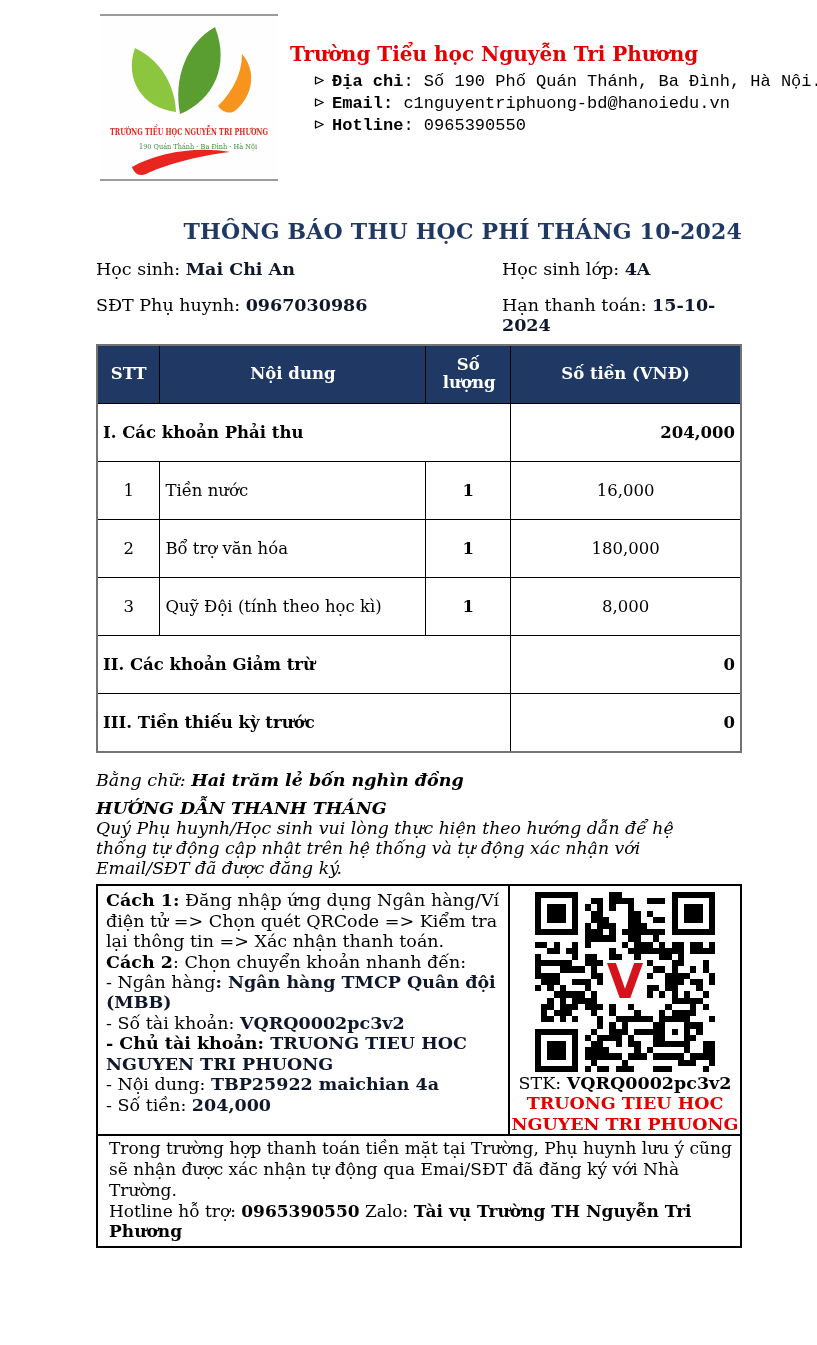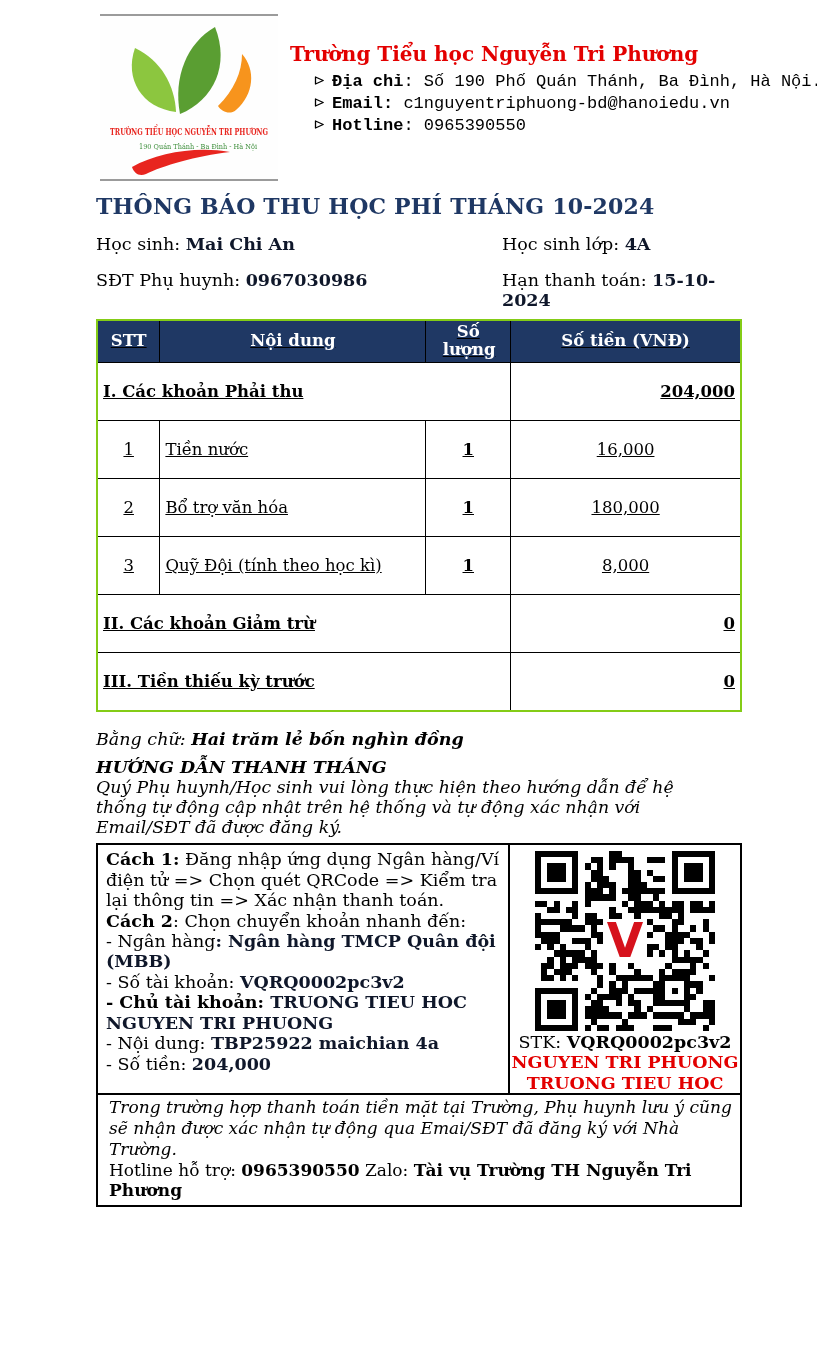--- a/index.html
+++ b/index.html
@@ -20,36 +20,36 @@
   }
   .head-right { margin-left:12px; padding-top:28px; }
   .school-title { font-size:20px; font-weight:bold; color:#e30000; margin-bottom:5px; }
   .bullets { margin-left:24px; font-size:17px; line-height:1.3; }
   .bullet { white-space:nowrap;font-family:Liberation Mono, monospace; }
   .bullet-icon svg { width:11px; height:11px; margin-right:7px; display:inline-block; }
   .b-label { font-weight:bold; }
 
   
   .doc-title {
-    margin-top:12px; width:646px; text-align:left;
+    margin-top:37px; width:646px; text-align:right;
     font-size:22px; font-weight:bold; color:#1f3864; letter-spacing:.2px;
   }
 
   
   .info-grid {
     margin-top:15px; width:646px; display:grid;
     grid-template-columns:406px 240px; row-gap:16px; font-size:17.5px;
   }
   .red-b { color:#0f172a; font-weight:bold; }
 
   
-  table.fee { margin-top:9px; width:646px; border-collapse:collapse; border:2px solid #84cc16; font-size:16.5px;text-decoration:underline; }
+  table.fee { margin-top:9px; width:646px; border-collapse:collapse; border:2px solid #737373; font-size:16.5px; }
   table.fee th, table.fee td { border:1px solid #000; padding:19px 5px; }
   table.fee th { background:#1f3864; color:#fff; font-weight:bold; text-align:center; padding:2px 2px; line-height:1.12; }
-  .qty-head { max-width:3.1em; margin:0 auto; }
+  .qty-head { max-width:3.1em; margin:8px auto; }
   .c { text-align:center; }
   .r { text-align:right; }
   .b { font-weight:bold; }
   .it { font-style:italic; }
 
   
   .total-line { margin-top:10px; font-size:17.5px; }
   .words-line { margin-top:17px; font-size:17.5px; font-style:italic; }
   .words-line .v { font-weight:bold; }
   .guide-head { margin-top:8px; font-size:17.5px; font-weight:bold; font-style:italic; }
@@ -61,21 +61,21 @@
   .pay-left { width:412px; border-right:2px solid #000; }
   .pay-left-head { text-align:center; font-weight:bold; font-size:18px; line-height:1.22; padding:3px 0 4px; border-bottom:2px solid #000; }
   .pay-left-body { padding:4px 5px 7px 8px; font-size:17.5px; line-height:1.17; }
   .pay-left-body p { margin:0; }
   .pay-right { flex:1; text-align:center; padding-top:6px; }
   .qr-holder svg { width:180px; height:180px; display:block; margin:0 auto; }
   .stk-line { font-size:17.5px; margin-top:1px; }
   .stk-line .v { font-weight:bold; }
   .holder-line { color:#e30000; font-weight:bold; font-size:17.5px; line-height:1.18; }
   .pay-note { border-top:2px solid #000; padding:2px 8px 4px 11px; font-size:17px; line-height:1.22; }
-  .note-i { font-style:italic; }
+  .note-i { }
 </style>
 </head>
 <body>
 
 <div class="page">
 
   <div class="header-row">
     <div class="logo-wrap">
       <svg viewBox="0 0 174 158" width="174" height="158">
         <path d="M74,93 C40,89 22,60 33,29 C59,41 73,67 74,93 Z" fill="#8cc63f"></path>
@@ -505,22 +505,22 @@
               <rect x="1" y="23" width="5" height="5" fill="#fff"></rect>
               <rect x="2" y="24" width="3" height="3" fill="#000"></rect>
               <rect x="20" y="20" width="5" height="5" fill="#000"></rect>
               <rect x="21" y="21" width="3" height="3" fill="#fff"></rect>
               <rect x="22" y="22" width="1" height="1" fill="#000"></rect>
               <rect x="11.2" y="11.2" width="6.6" height="6.6" rx="1.2" fill="#fff"></rect>
               <text x="14.5" y="17" text-anchor="middle" font-size="7.6" font-weight="bold" fill="#d6121c" font-family="DejaVu Sans, Liberation Sans, sans-serif" style="shape-rendering:auto">V</text>
             </svg>
         </div>
         <div class="stk-line"><span>STK: </span><span class="v">VQRQ0002pc3v2</span></div>
+        <div class="holder-line">TRUONG TIEU HOC</div>
         <div class="holder-line">NGUYEN TRI PHUONG</div>
-        <div class="holder-line">TRUONG TIEU HOC</div>
       </div>
     </div>
     <div class="pay-note">
       <span class="note-i">Trong trường hợp thanh toán tiền mặt tại Trường, Phụ huynh lưu ý cũng sẽ nhận được xác nhận tự động qua Emai/SĐT đã đăng ký với Nhà Trường.</span>
       <div><span>Hotline hỗ trợ: </span><span class="b">0965390550</span><span> Zalo: </span><span class="b">Tài vụ Trường TH Nguyễn Tri Phương</span></div>
     </div>
   </div>
 
 </div>
 

